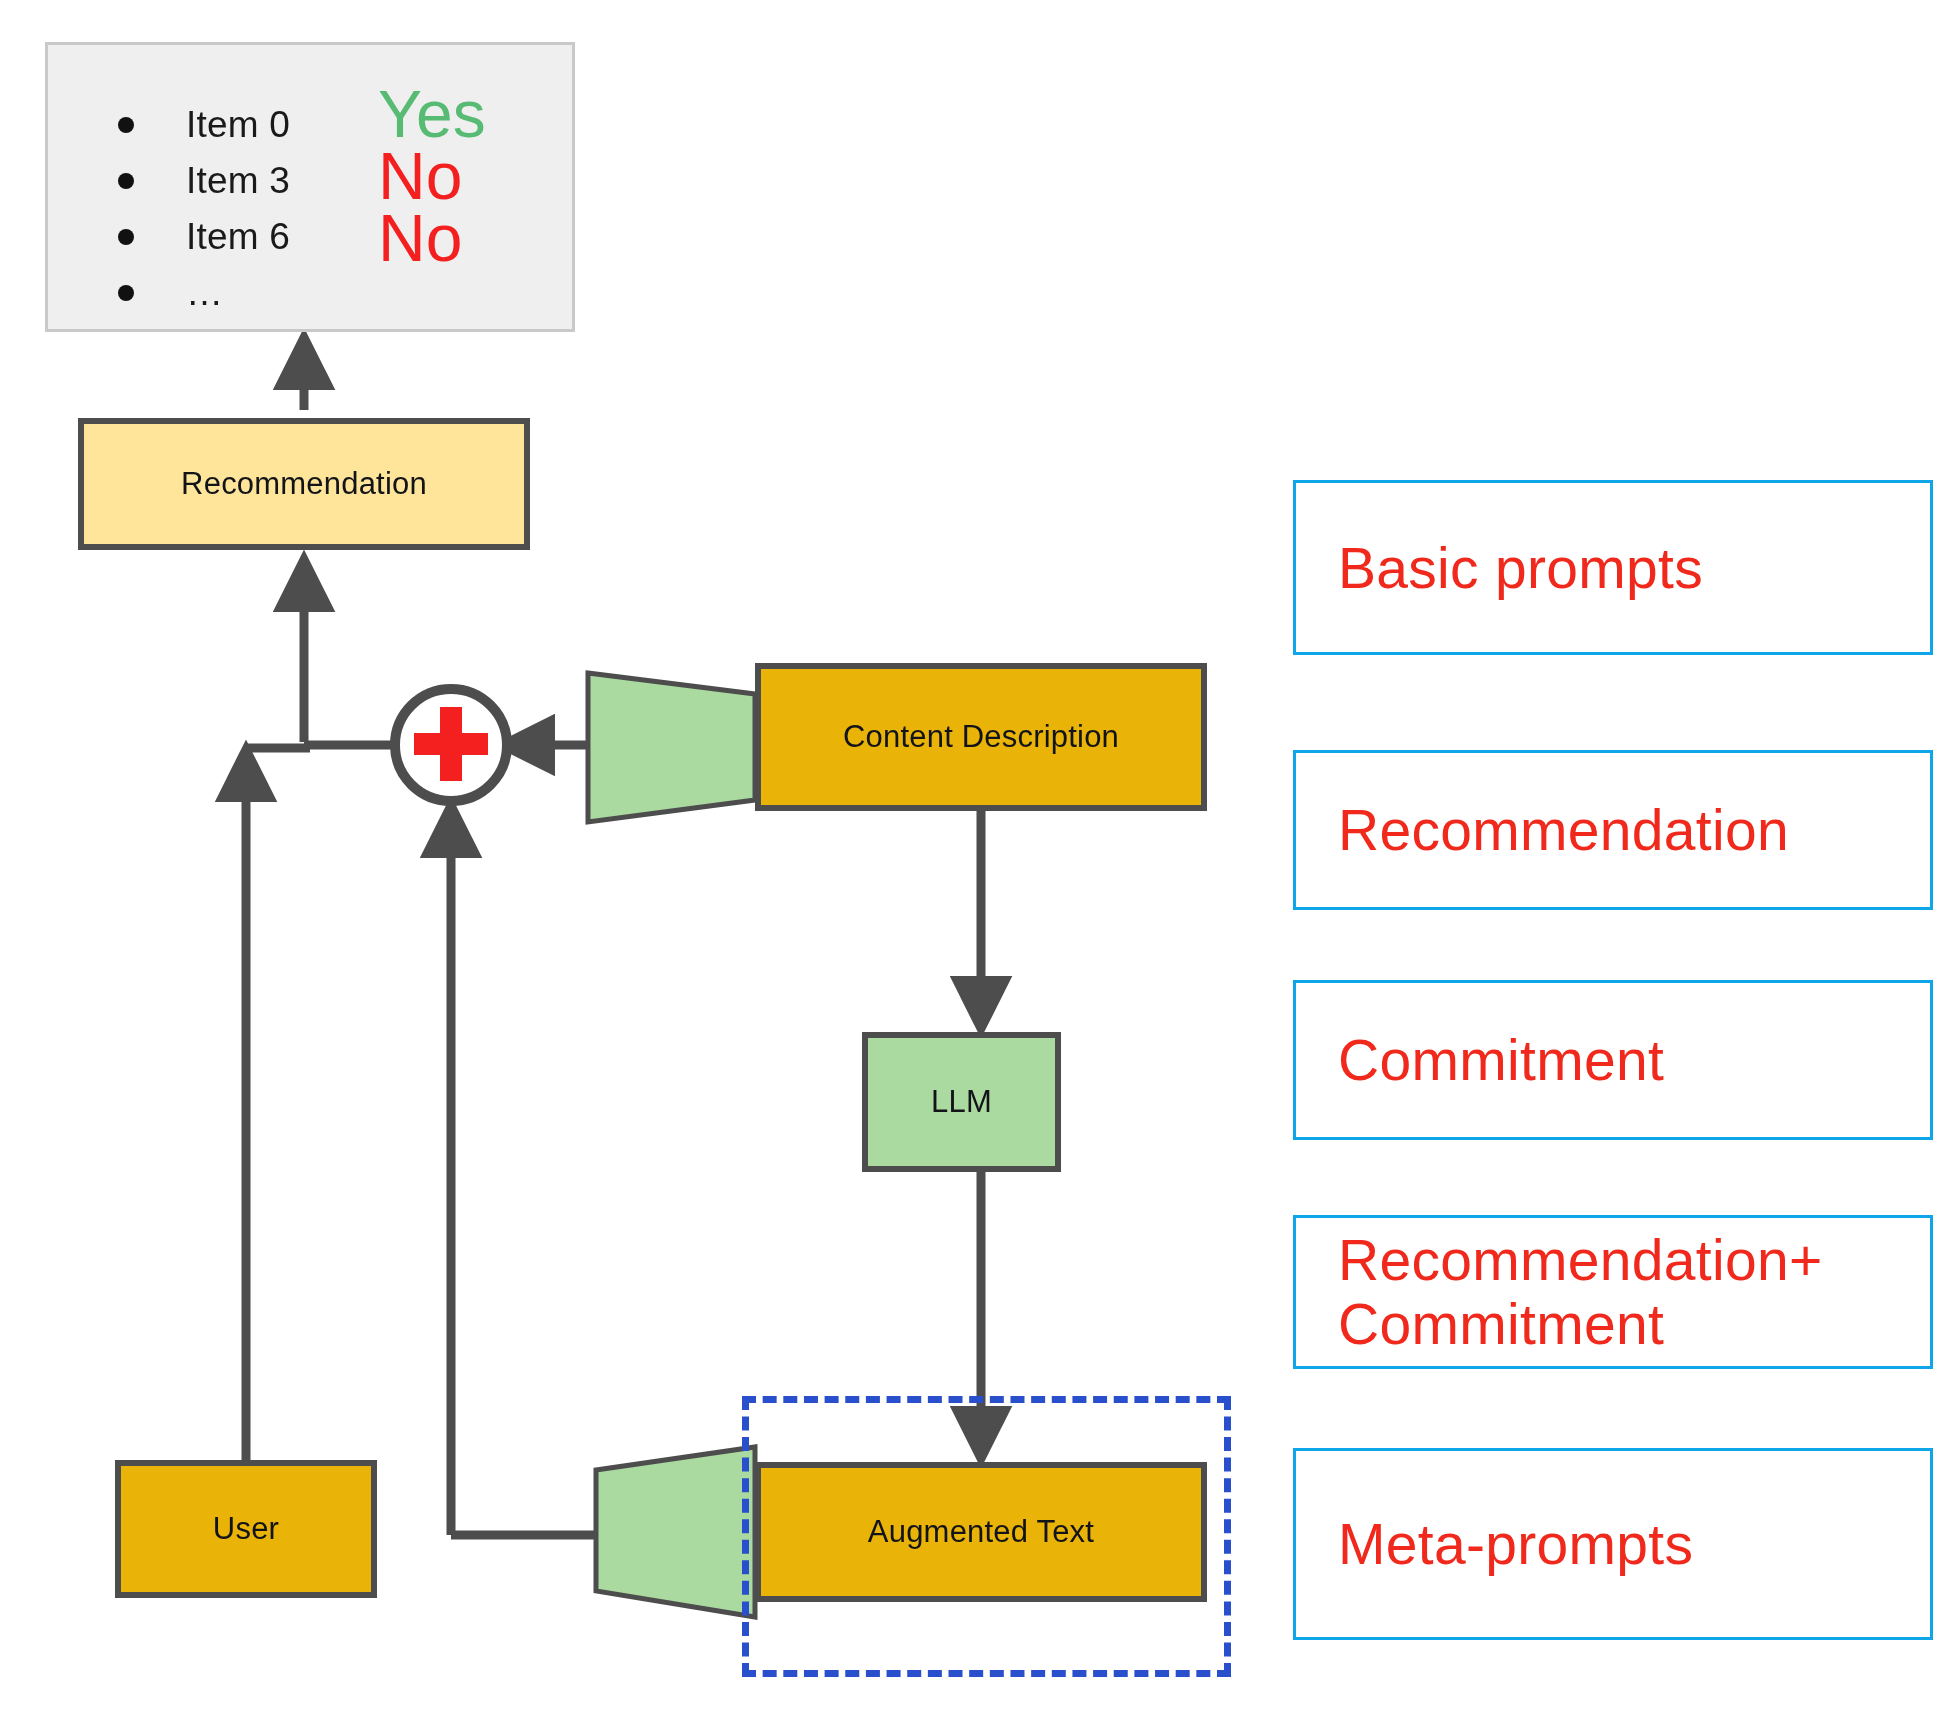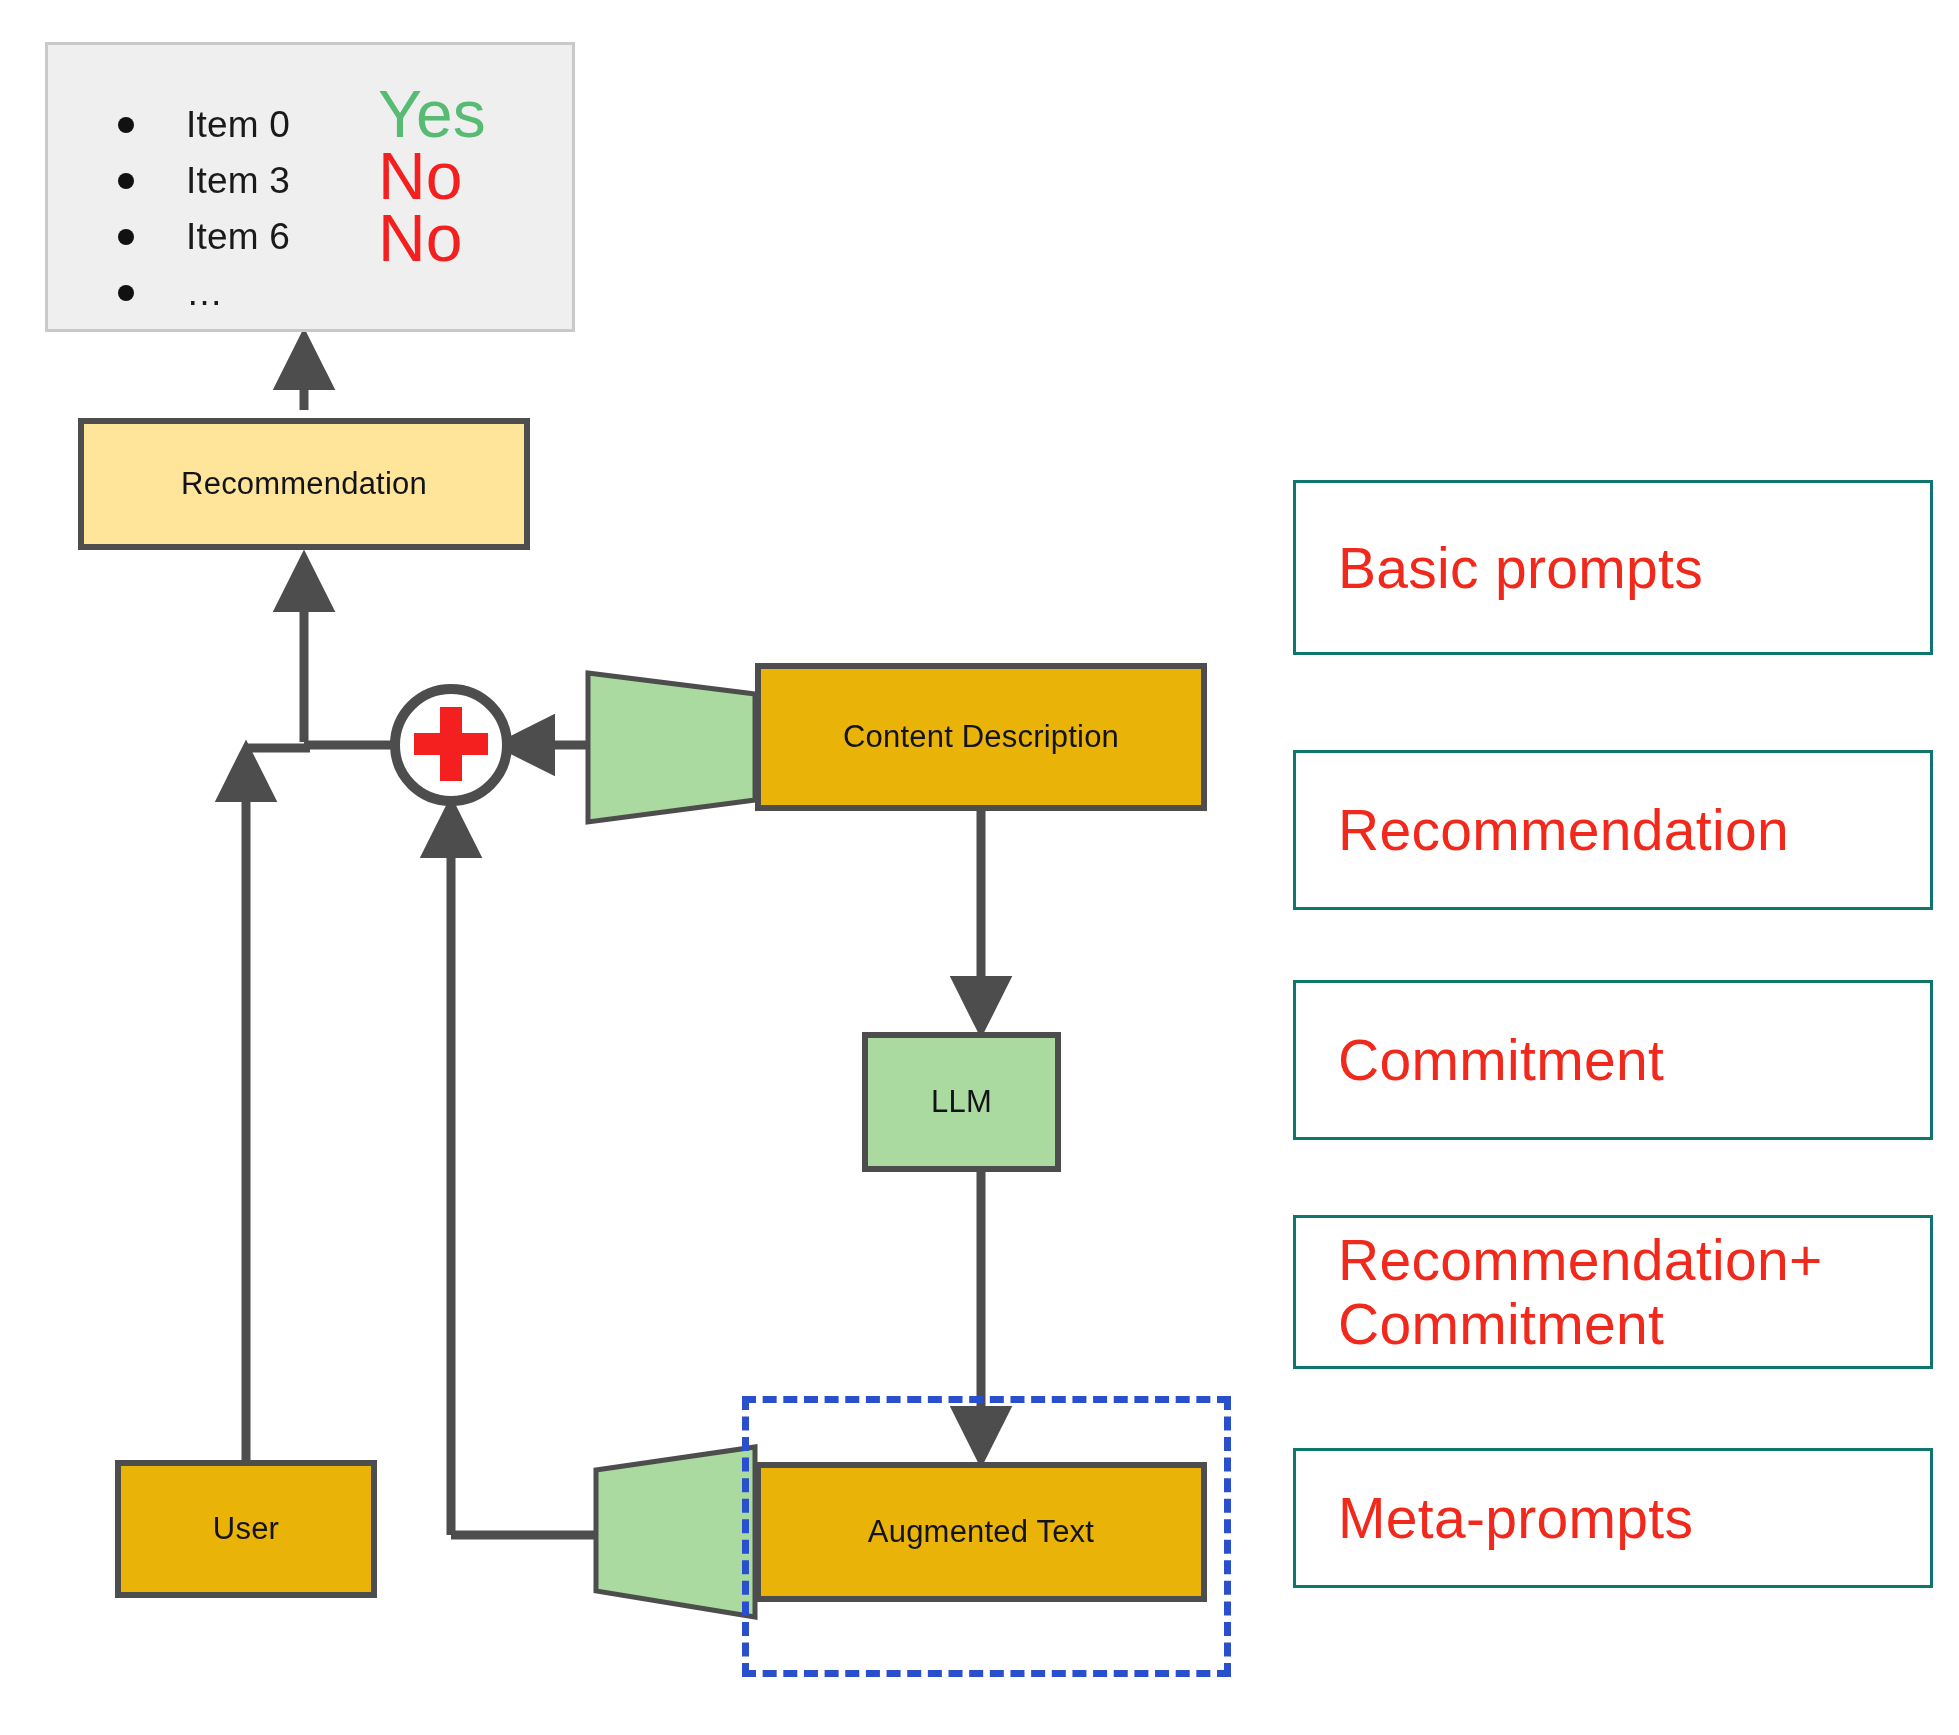--- a/index.html
+++ b/index.html
@@ -128,38 +128,38 @@
     box-sizing: border-box;
     background: transparent;
   }
 
   
   .legend-box {
     position: absolute;
     left: 1293px;
     width: 640px;
     box-sizing: border-box;
-    border: 3px solid #0f766e;
+    border: 3px solid #0ea5e9;
     background: #ffffff;
     display: flex;
     align-items: center;
     padding-left: 42px;
   }
   .legend-label {
     color: #f0291c;
     font-size: 57px;
     line-height: 64px;
     letter-spacing: 0.3px;
     text-align: left;
   }
   #legend-0 { top: 480px;  height: 175px; }
   #legend-1 { top: 750px;  height: 160px; }
   #legend-2 { top: 980px;  height: 160px; }
   #legend-3 { top: 1215px; height: 154px; }
-  #legend-4 { top: 1448px; height: 140px; }
+  #legend-4 { top: 1448px; height: 192px; }
 </style>
 </head>
 <body>
 
 <div id="canvas">
 
   <svg id="svg-layer" viewBox="0 0 1959 1735" xmlns="http://www.w3.org/2000/svg">
     <defs>
       <marker id="arrowhead" markerWidth="7" markerHeight="7" refX="5.6" refY="3.5" orient="auto" markerUnits="strokeWidth">
         <path d="M0,0 L7,3.5 L0,7 z" fill="#4d4d4d"></path>

